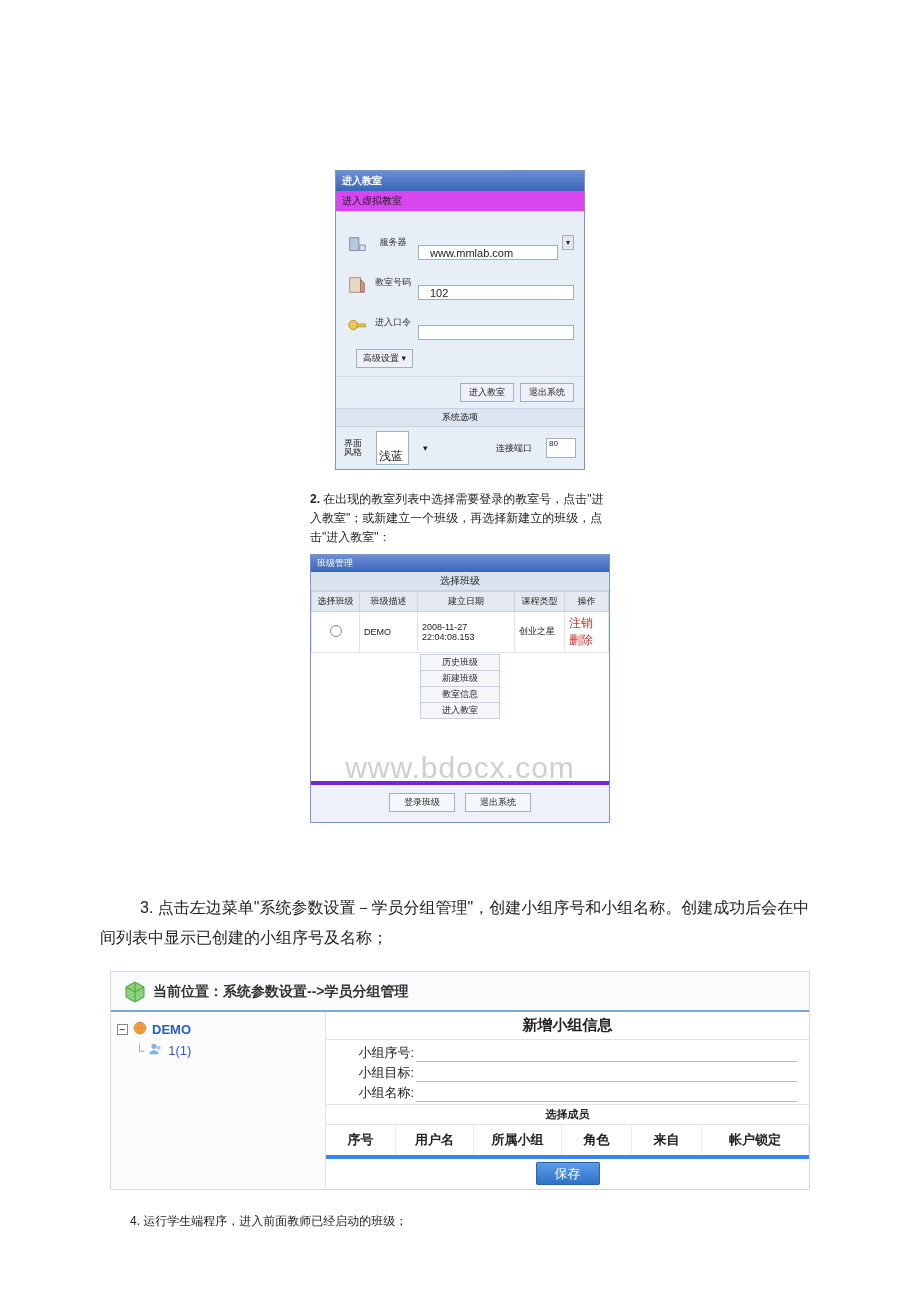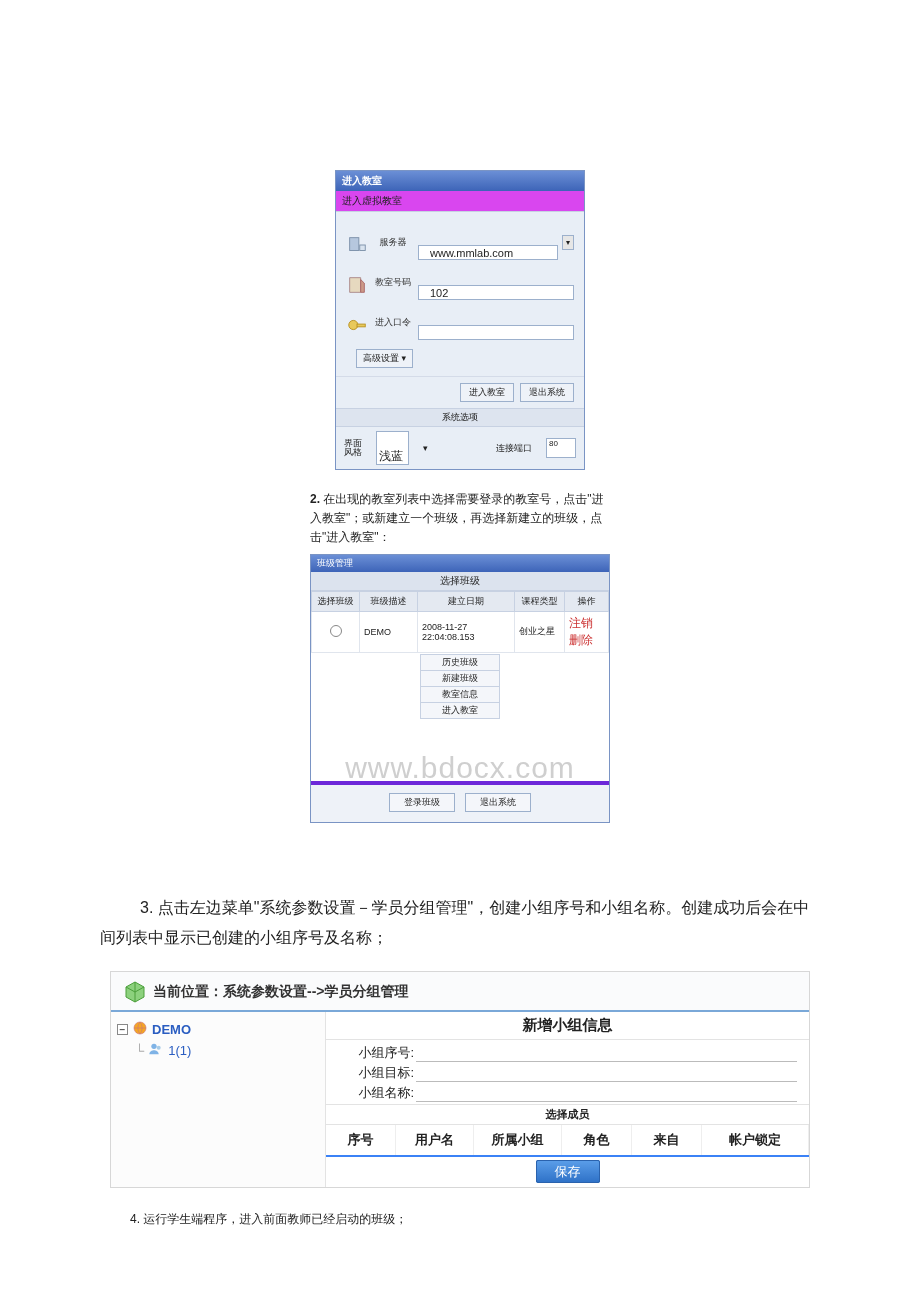--- a/index.html
+++ b/index.html
@@ -59,21 +59,21 @@
   .gm-tree .node { display: flex; align-items: center; gap: 4px; color: #2a5dc1; font-weight: bold; }
   .gm-tree .child { display: flex; align-items: center; gap: 4px; margin-left: 18px; margin-top: 2px; color: #2a5dc1; }
   .gm-tree .toggle { width:11px; height:11px; border:1px solid #888; display:inline-flex; align-items:center; justify-content:center; font-size:10px; line-height:1; background:#fff; color:#555;}
   .gm-right { flex: 1; background: #fff; }
   .gm-sect-title { text-align: center; font-weight: bold; font-size: 15px; padding: 4px 0; border-bottom: 1px solid #e3e3e3; }
   .gm-form { padding: 2px 0 0 20px; }
   .gm-form-row { display: flex; align-items: center; font-size: 13px; margin: 2px 0; }
   .gm-form-row .flbl { width: 68px; text-align: right; }
   .gm-form-row .fin { flex: 1; height: 18px; border: none; border-bottom: 1px solid #bbb; margin-left: 2px; margin-right: 12px; }
   .gm-sect2 { text-align: center; font-weight: bold; font-size: 11px; padding: 2px 0; border-top: 1px solid #e3e3e3; border-bottom: 1px solid #e3e3e3; margin-top: 2px;}
-  .gm-tbl { display: flex; border-bottom: 2px solid #3b82f6; font-size: 13px; font-weight: bold; }
+  .gm-tbl { display: flex; border-bottom: 4px solid #3b82f6; font-size: 13px; font-weight: bold; }
   .gm-tbl div { padding: 6px 4px; border-right: 1px solid #eee; text-align: center; }
   .gm-tbl .c1{width:70px}.gm-tbl .c2{width:78px}.gm-tbl .c3{width:88px}.gm-tbl .c4{width:70px}.gm-tbl .c5{width:70px}.gm-tbl .c6{flex:1}
   .gm-save { text-align: center; padding: 6px 0; }
   .gm-save .btn { background: linear-gradient(#5a9de8,#2f72c8); color: #fff; border: 1px solid #2a62ad; padding: 3px 18px; font-size: 13px; border-radius: 2px; }
 </style>
 </head>
 <body>
 
 <div class="page">
 

